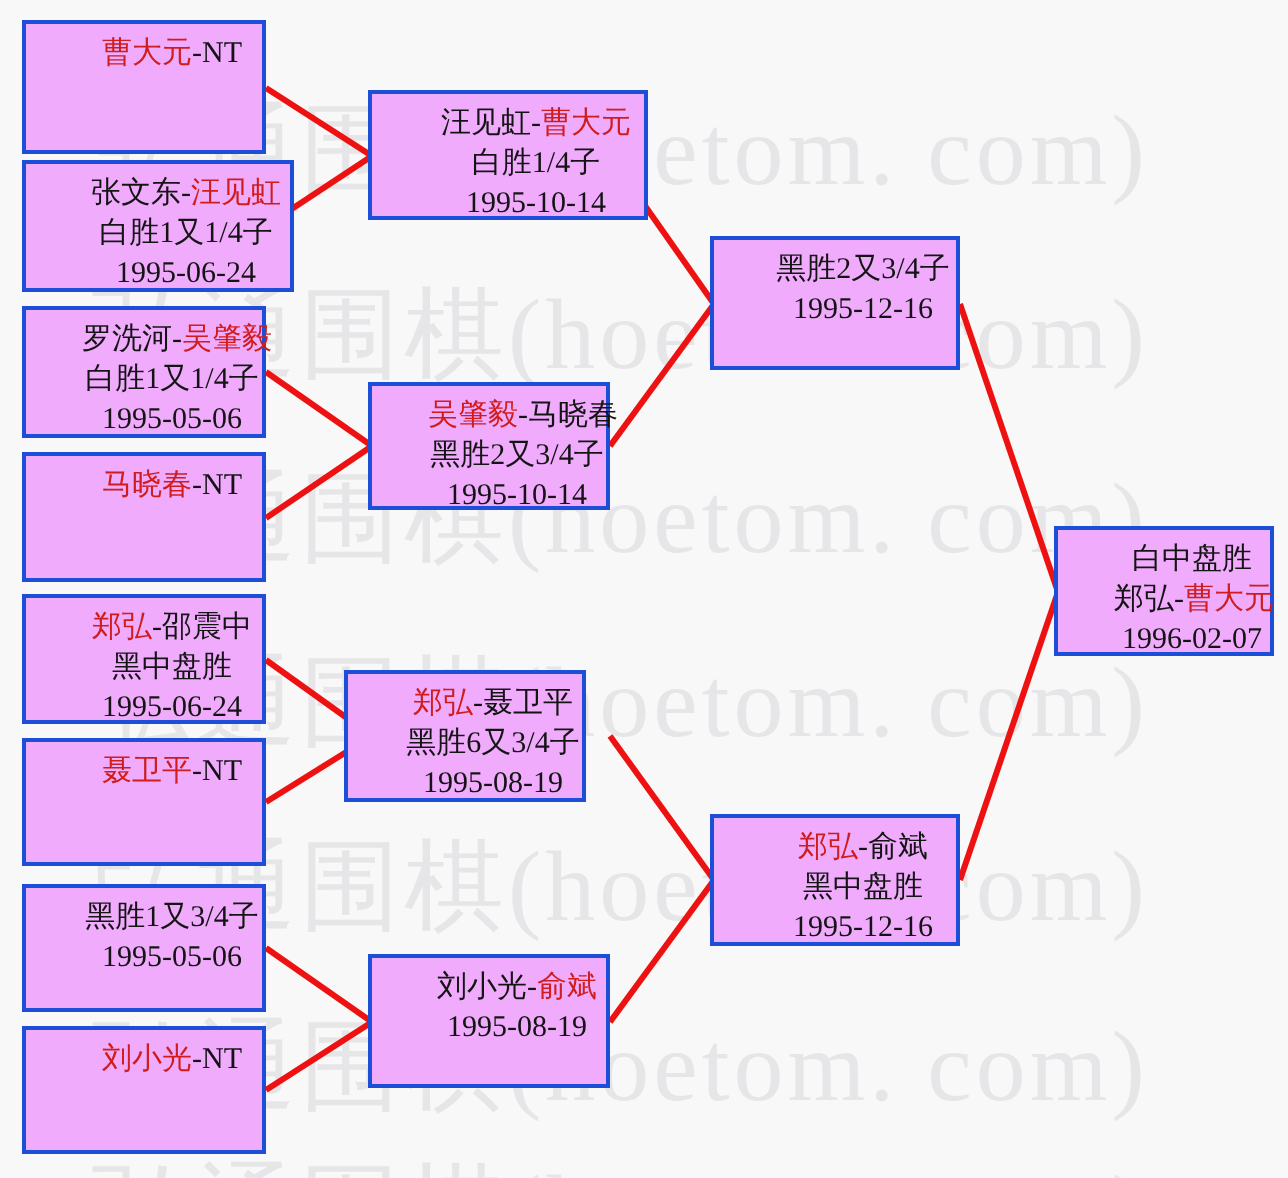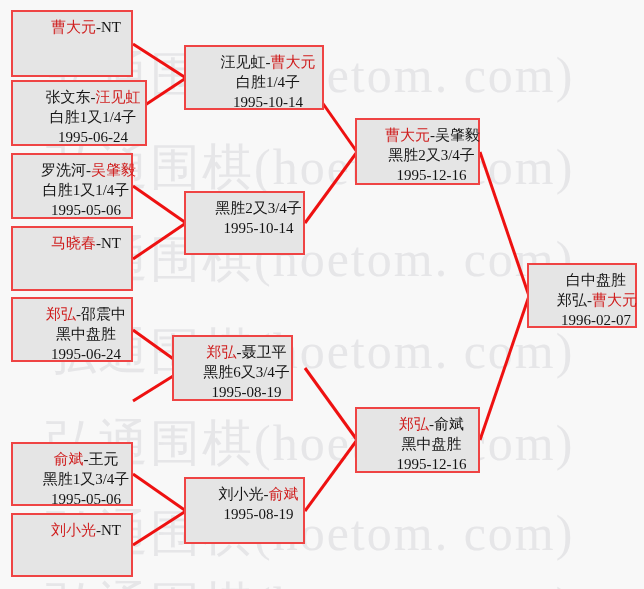--- a/index.html
+++ b/index.html
@@ -10,21 +10,21 @@
   }
   .wm{
     position:absolute;left:46px;z-index:0;
     color:#e6e6e8;font-size:50px;letter-spacing:2px;white-space:nowrap;
     user-select:none;
   }
   svg.conn{position:absolute;left:0;top:0;z-index:1;}
   svg.conn line{stroke:#ee1111;stroke-width:3;}
   .box{
     position:absolute;z-index:2;box-sizing:border-box;
-    background:#e5e5e5;border:2px solid #ef4444;
+    background:#f0abfc;border:2px solid #1d4ed8;
     text-align:center;color:#141414;
     font-size:15px;line-height:20px;padding-top:5px;padding-left:28px;
   }
   .box .ln{white-space:nowrap;}
   .red{color:#cf1d1d;}
 </style>
 </head>
 <body>
 
 <div class="stage">
@@ -68,50 +68,52 @@
     <div class="ln">1995-05-06</div>
   </div>
   <div class="box" style="left:11px;top:226px;width:122px;height:65px">
     <div class="ln"><span class="red">马晓春</span><span>-</span><span>NT</span></div>
   </div>
   <div class="box" style="left:11px;top:297px;width:122px;height:65px">
     <div class="ln"><span class="red">郑弘</span><span>-</span><span>邵震中</span></div>
     <div class="ln">黑中盘胜</div>
     <div class="ln">1995-06-24</div>
   </div>
+  <div class="box" style="left:11px;top:369px;width:122px;height:64px">
+    <div class="ln"><span class="red">聂卫平</span><span>-</span><span>NT</span></div>
+  </div>
   <div class="box" style="left:11px;top:442px;width:122px;height:64px">
-    <div class="ln"><span class="red">俞斌</span><span>-</span><span>王元</span></div>
     <div class="ln">黑胜1又3/4子</div>
     <div class="ln">1995-05-06</div>
   </div>
   <div class="box" style="left:11px;top:513px;width:122px;height:64px">
     <div class="ln"><span class="red">刘小光</span><span>-</span><span>NT</span></div>
   </div>
 
   <div class="box" style="left:184px;top:45px;width:140px;height:65px">
     <div class="ln"><span>汪见虹</span><span>-</span><span class="red">曹大元</span></div>
     <div class="ln">白胜1/4子</div>
     <div class="ln">1995-10-14</div>
   </div>
   <div class="box" style="left:184px;top:191px;width:121px;height:64px">
+    <div class="ln"><span class="red">吴肇毅</span><span>-</span><span>马晓春</span></div>
     <div class="ln">黑胜2又3/4子</div>
     <div class="ln">1995-10-14</div>
   </div>
   <div class="box" style="left:172px;top:335px;width:121px;height:66px">
     <div class="ln"><span class="red">郑弘</span><span>-</span><span>聂卫平</span></div>
     <div class="ln">黑胜6又3/4子</div>
     <div class="ln">1995-08-19</div>
   </div>
   <div class="box" style="left:184px;top:477px;width:121px;height:67px">
     <div class="ln"><span>刘小光</span><span>-</span><span class="red">俞斌</span></div>
     <div class="ln">1995-08-19</div>
   </div>
 
   <div class="box" style="left:355px;top:118px;width:125px;height:67px">
-    <div class="ln"><span class="red">曹大元</span><span>-</span><span>吴肇毅</span></div>
     <div class="ln">黑胜2又3/4子</div>
     <div class="ln">1995-12-16</div>
   </div>
   <div class="box" style="left:355px;top:407px;width:125px;height:66px">
     <div class="ln"><span class="red">郑弘</span><span>-</span><span>俞斌</span></div>
     <div class="ln">黑中盘胜</div>
     <div class="ln">1995-12-16</div>
   </div>
 
   <div class="box" style="left:527px;top:263px;width:110px;height:65px">

